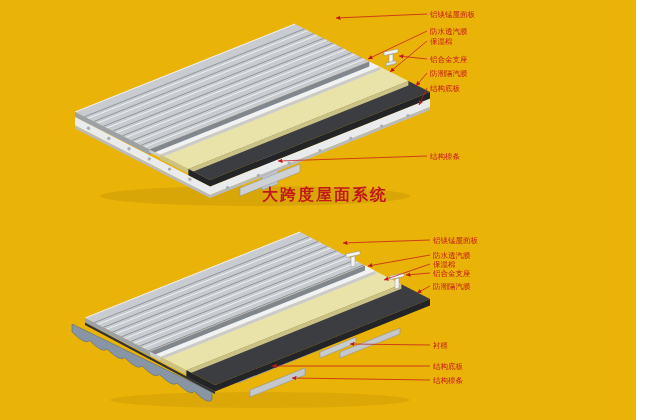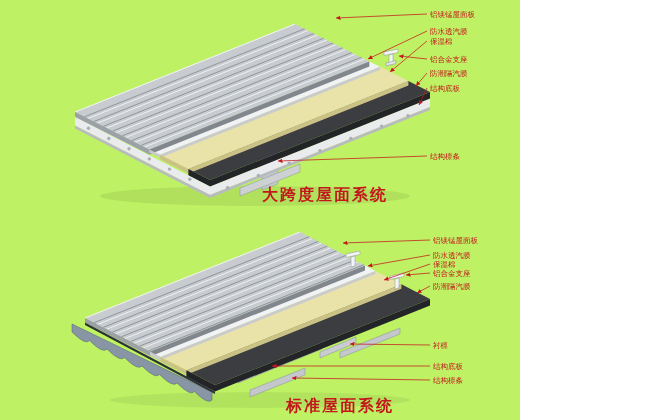--- a/index.html
+++ b/index.html
@@ -1,16 +1,16 @@
 <!DOCTYPE html>
 <html><head>
 <meta charset="utf-8">
 <style>
   html,body{margin:0;padding:0;background:#ffffff;}
-  #stage{position:relative;width:520px;height:420px;background:#bef264;overflow:hidden;
+  #stage{position:relative;width:636px;height:420px;background:#eab308;overflow:hidden;
          font-family:"DejaVu Sans","Liberation Sans",sans-serif;}
   svg{position:absolute;left:0;top:0;}
   .lbl{font-size:7.5px;fill:#c4171c;font-family:"DejaVu Sans","Liberation Sans",sans-serif;}
   .leader{stroke:#c4171c;stroke-width:0.75;fill:none;}
   .title{position:absolute;transform:translateX(-50%);color:#c4171c;font-size:16px;
          font-weight:bold;letter-spacing:2px;white-space:nowrap;}
   .t-top{left:325px;top:185px;}
   .t-bottom{left:340px;top:396px;}
 </style>
 </head>
@@ -218,15 +218,14 @@
       <text class="lbl" x="433" y="275.5">铝合金支座</text>
       <text class="lbl" x="433" y="288.5">防潮隔汽膜</text>
       <text class="lbl" x="433" y="347.5">衬檩</text>
       <text class="lbl" x="433" y="368.5">结构底板</text>
       <text class="lbl" x="433" y="382.5">结构檩条</text>
     </g>
   </g>
 </svg>
 
 <div class="title t-top">大跨度屋面系统</div>
-<div class="title t-bottom">标准屋面系统</div>
 
 </div>
 
 </body></html>

